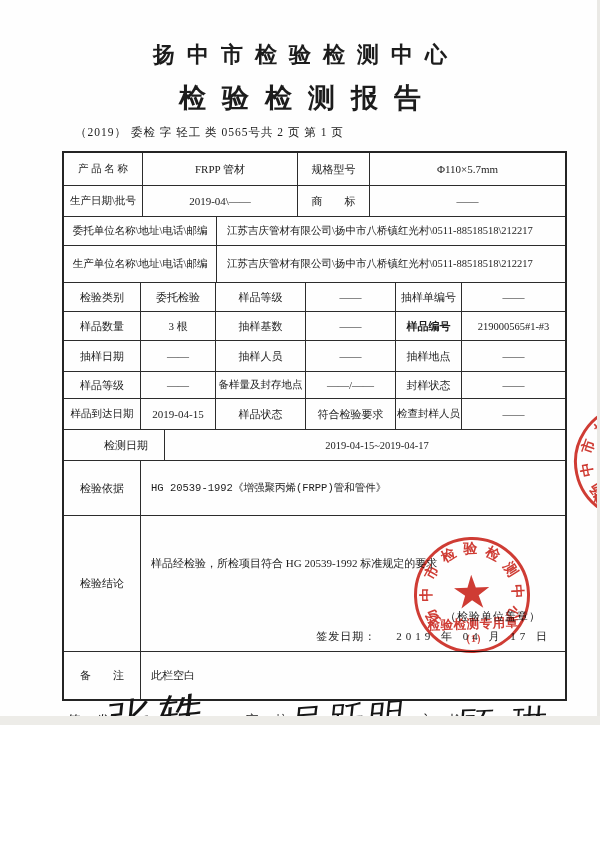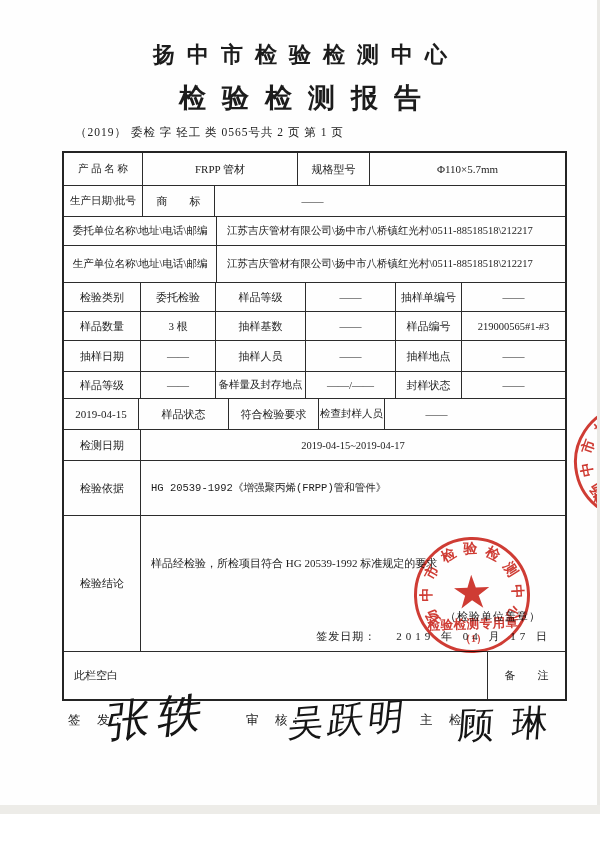--- a/index.html
+++ b/index.html
@@ -1,17 +1,17 @@
 <!DOCTYPE html>
 <html><head>
 <meta charset="utf-8">
 <style>
   html,body { margin:0; padding:0; background:#ffffff; }
   .page {
-    position:relative; width:600px; height:814px; overflow:hidden;
+    position:relative; width:600px; height:725px; overflow:hidden;
     background:#fefefe; color:#1c1c1c;
     font-family:"Liberation Serif","DejaVu Serif",serif;
   }
   .org-title {
     position:absolute; top:40px; left:0; width:600px; text-align:center;
     font-size:22px; font-weight:700; letter-spacing:12px; text-indent:12px;
   }
   .report-title {
     position:absolute; top:80px; left:0; width:600px; text-align:center;
     font-size:27px; font-weight:700; letter-spacing:16px; text-indent:16px;
@@ -80,20 +80,21 @@
 
   <div class="rtable" id="report-table">
       <div class="trow" style="height: 32px;">
         <div class="cell" style="flex: 0 0 79px; font-size: 10.5px;">产 品 名 称</div>
         <div class="cell" style="flex: 0 0 155px;">FRPP 管材</div>
         <div class="cell" style="flex: 0 0 72px;">规格型号</div>
         <div class="cell" style="flex: 0 0 195px;">Φ110×5.7mm</div>
       </div>
       <div class="trow" style="height: 30px;">
         <div class="cell" style="flex: 0 0 79px; font-size: 10.5px;">生产日期\批号</div>
+        <div class="cell" style="flex: 0 0 155px;">2019-04\——</div>
         <div class="cell" style="flex: 0 0 72px;">商　　标</div>
         <div class="cell" style="flex: 0 0 195px;">——</div>
       </div>
       <div class="trow" style="height: 28px;">
         <div class="cell" style="flex: 0 0 153px; font-size: 10.5px;">委托单位名称\地址\电话\邮编</div>
         <div class="cell vleft" style="flex: 0 0 348px; font-size: 10.5px;">江苏吉庆管材有限公司\扬中市八桥镇红光村\0511-88518518\212217</div>
       </div>
       <div class="trow" style="height: 36px;">
         <div class="cell" style="flex: 0 0 153px; font-size: 10.5px;">生产单位名称\地址\电话\邮编</div>
         <div class="cell vleft" style="flex: 0 0 348px; font-size: 10.5px;">江苏吉庆管材有限公司\扬中市八桥镇红光村\0511-88518518\212217</div>
@@ -104,68 +105,69 @@
         <div class="cell" style="flex: 0 0 90px;">样品等级</div>
         <div class="cell" style="flex: 0 0 90px;">——</div>
         <div class="cell" style="flex: 0 0 66px;">抽样单编号</div>
         <div class="cell" style="flex: 0 0 103px;">——</div>
       </div>
       <div class="trow" style="height: 28px;">
         <div class="cell" style="flex: 0 0 77px;">样品数量</div>
         <div class="cell" style="flex: 0 0 75px;">3 根</div>
         <div class="cell" style="flex: 0 0 90px;">抽样基数</div>
         <div class="cell" style="flex: 0 0 90px;">——</div>
-        <div class="cell" style="flex: 0 0 66px;">样品编号</div>
+        <div class="cell" style="flex: 0 0 66px; font-weight: bold;">样品编号</div>
         <div class="cell" style="flex: 0 0 103px; font-size: 10.5px;">219000565#1-#3</div>
       </div>
       <div class="trow" style="height: 30px;">
         <div class="cell" style="flex: 0 0 77px;">抽样日期</div>
         <div class="cell" style="flex: 0 0 75px;">——</div>
         <div class="cell" style="flex: 0 0 90px;">抽样人员</div>
         <div class="cell" style="flex: 0 0 90px;">——</div>
         <div class="cell" style="flex: 0 0 66px;">抽样地点</div>
         <div class="cell" style="flex: 0 0 103px;">——</div>
       </div>
       <div class="trow" style="height: 26px;">
         <div class="cell" style="flex: 0 0 77px;">样品等级</div>
         <div class="cell" style="flex: 0 0 75px;">——</div>
         <div class="cell" style="flex: 0 0 90px; font-size: 10.5px;">备样量及封存地点</div>
         <div class="cell" style="flex: 0 0 90px;">——/——</div>
         <div class="cell" style="flex: 0 0 66px;">封样状态</div>
         <div class="cell" style="flex: 0 0 103px;">——</div>
       </div>
       <div class="trow" style="height: 30px;">
+        <div class="cell" style="flex: 0 0 77px; font-size: 10.5px;">样品到达日期</div>
         <div class="cell" style="flex: 0 0 75px;">2019-04-15</div>
         <div class="cell" style="flex: 0 0 90px;">样品状态</div>
         <div class="cell" style="flex: 0 0 90px;">符合检验要求</div>
         <div class="cell" style="flex: 0 0 66px; font-size: 10.5px;">检查封样人员</div>
         <div class="cell" style="flex: 0 0 103px;">——</div>
       </div>
       <div class="trow" style="height: 30px;">
-        <div class="cell" style="flex: 0 0 77px;">检测日期</div>
+        <div class="cell" style="flex: 0 0 77px; margin-left: 24px;">检测日期</div>
         <div class="cell" style="flex: 0 0 424px; font-size: 10.5px;">2019-04-15~2019-04-17</div>
       </div>
       <div class="trow" style="height: 54px;">
         <div class="cell" style="flex: 0 0 77px;">检验依据</div>
         <div class="cell vleft" style="flex: 0 0 424px; font-size: 10.5px; font-family: Liberation Mono, monospace;">HG 20539-1992《增强聚丙烯(FRPP)管和管件》</div>
       </div>
       <div class="trow" style="height: 135px;">
         <div class="cell" style="flex: 0 0 77px;">检验结论</div>
         <div class="cell conclusion" style="flex: 0 0 424px;">
           <div class="conclusion-text">样品经检验，所检项目符合 HG 20539-1992 标准规定的要求</div>
           <div class="seal-note">（检验单位盖章）</div>
           <div class="issue-date-line">
             <span>签发日期：</span>
             <span class="issue-date">2019 年 04 月 17 日</span>
           </div>
         </div>
       </div>
       <div class="trow" style="height: 47px;">
+        <div class="cell" style="flex: 0 0 77px;">备　　注</div>
         <div class="cell vleft" style="flex: 0 0 424px;">此栏空白</div>
-        <div class="cell" style="flex: 0 0 77px;">备　　注</div>
       </div>
     </div>
 
   <div class="stamp" id="stamp-main">
       <div class="stamp-circle"></div>
       <span class="stamp-char" style="left: 11.2674px; top: 71.1262px; transform: rotate(-118deg);">扬</span>
       <span class="stamp-char" style="left: 6.01542px; top: 48.822px; transform: rotate(-88.5deg);">中</span>
       <span class="stamp-char" style="left: 12.4275px; top: 26.8233px; transform: rotate(-59deg);">市</span>
       <span class="stamp-char" style="left: 28.8409px; top: 10.834px; transform: rotate(-29.5deg);">检</span>
       <span class="stamp-char" style="left: 51px; top: 5px; transform: rotate(0deg);">验</span>

